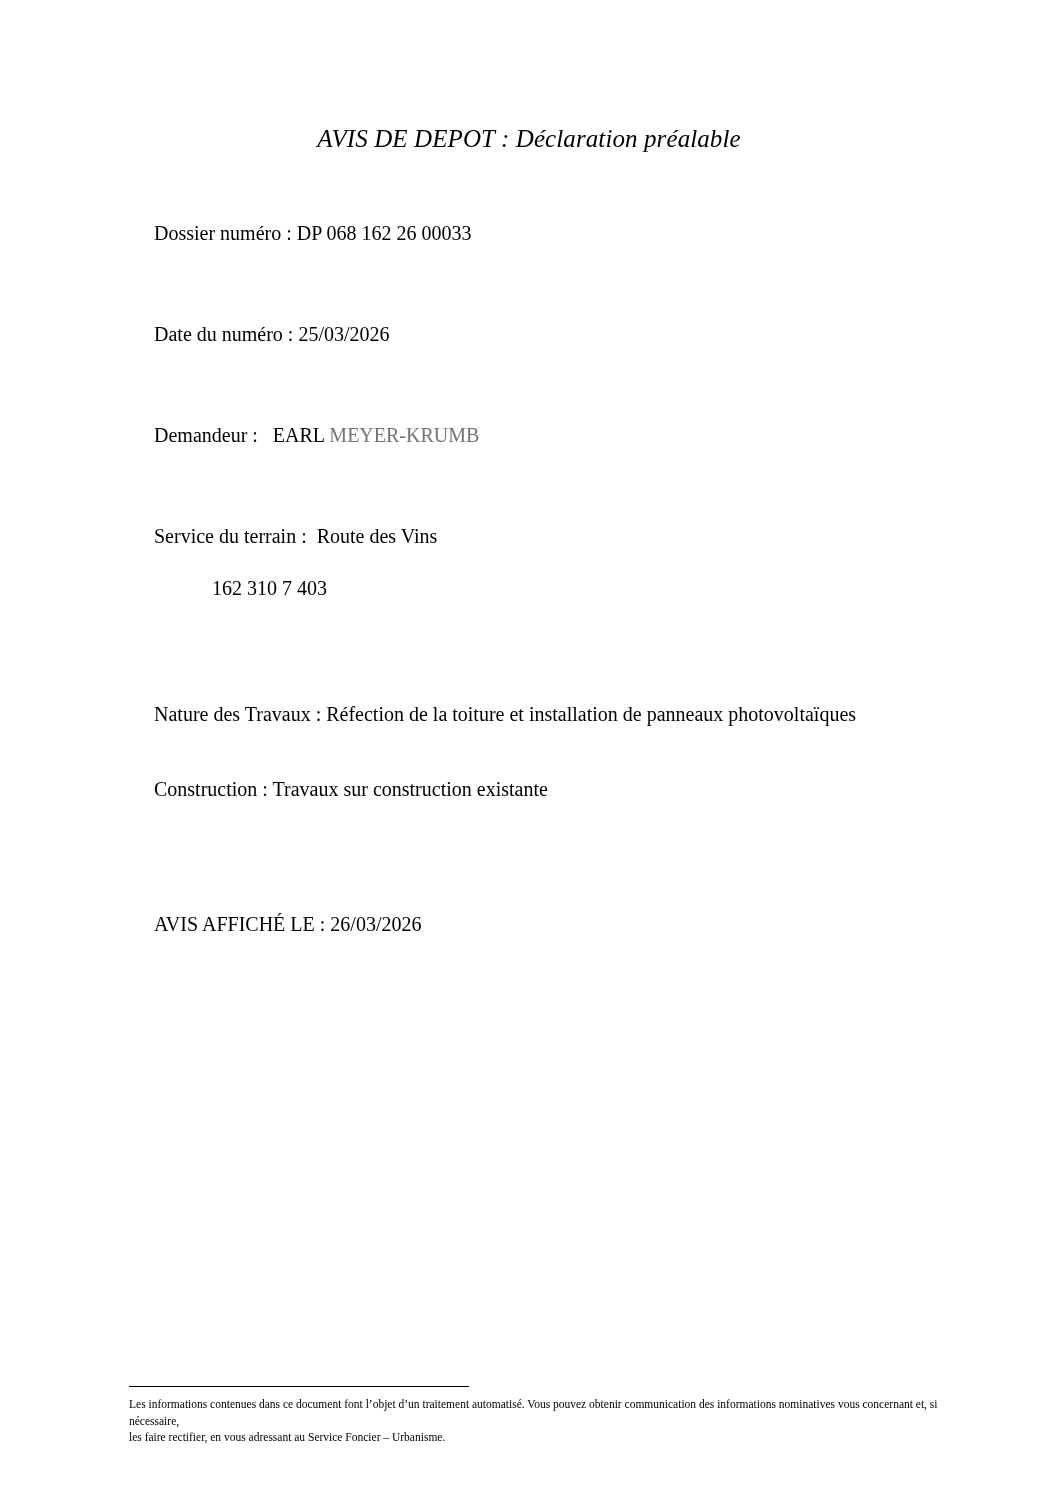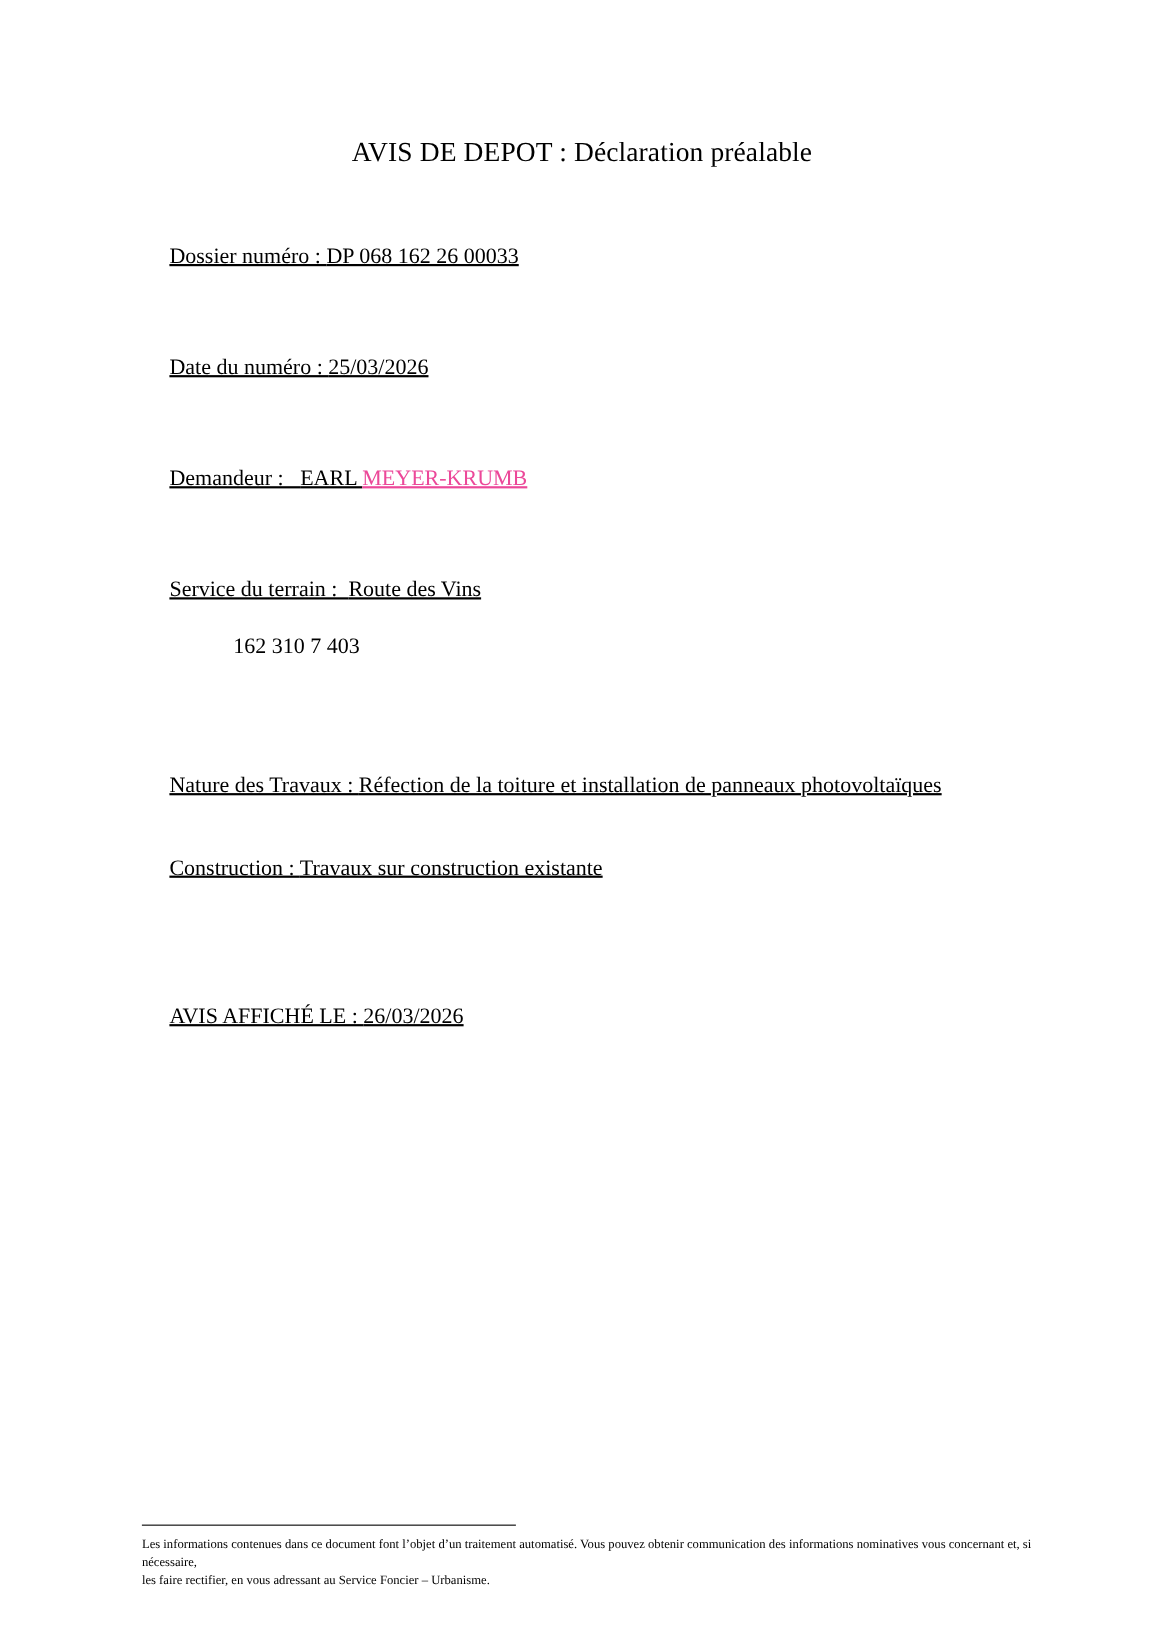--- a/index.html
+++ b/index.html
@@ -23,43 +23,43 @@
   }
   .doc-title {
     position: absolute;
     top: 124px;
     left: 0;
     width: 1058px;
     text-align: center;
     font-size: 25px;
     line-height: 1.2;
     letter-spacing: 0.1px;
+    font-style: italic;
   }
   .body-block {
     position: absolute;
     left: 124px;
     top: 196px;
     width: 820px;
   }
   .field-row {
     font-size: 20px;
     line-height: 1.25;
     margin-bottom: 26px;
     white-space: pre-wrap;
   }
   .field-row.tight {
     margin-bottom: 0;
   }
   .field-label,
   .field-value {
     display: inline;
-    text-decoration: underline;
   }
   .name-highlight {
-    color: #ec4899;
+    color: #737373;
   }
   .addr-line2 {
     display: block;
     margin-left: 88px;
     margin-top: 2px;
   }
   .gap-large {
     height: 34px;
   }
   .footer {

